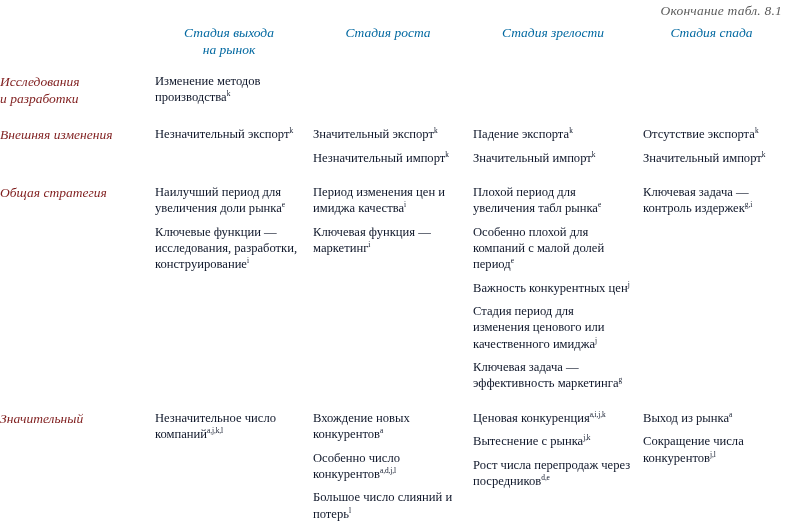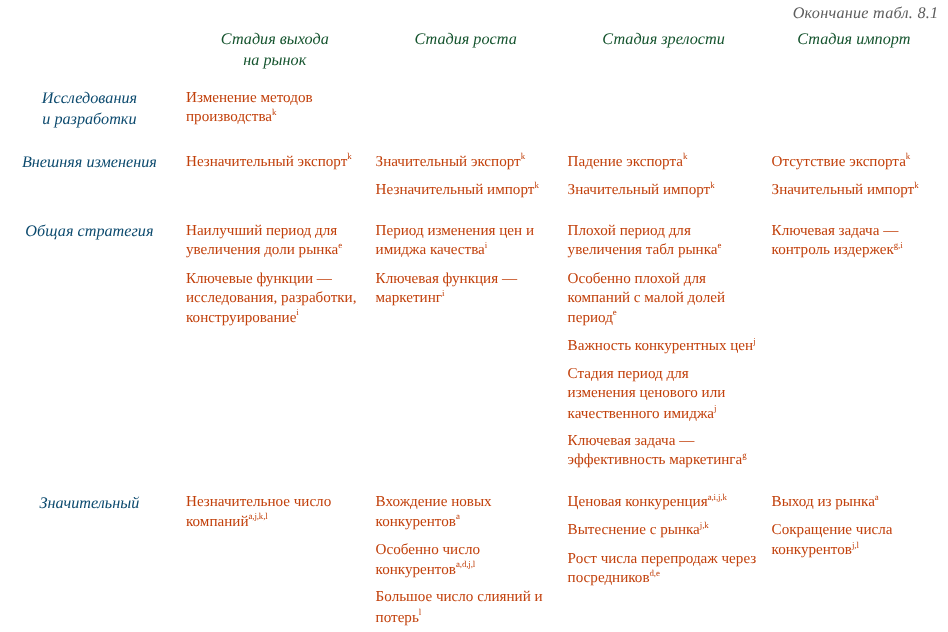--- a/index.html
+++ b/index.html
@@ -42,47 +42,46 @@
   table.lifecycle col.c-label { width: 155px; }
   table.lifecycle col.c-intro { width: 158px; }
   table.lifecycle col.c-growth { width: 160px; }
   table.lifecycle col.c-mature { width: 170px; }
   table.lifecycle col.c-decline { width: 147px; }
 
   th.colhead {
     font-style: italic;
     font-weight: normal;
     font-size: 13.5px;
-    color: #14532d;
+    color: #0369a1;
     text-align: center;
     vertical-align: top;
     padding: 0 10px 14px 0;
     line-height: 1.28;
   }
   th.colhead.blank { padding: 0; }
   th.colhead .hl { display: block; }
 
   td.rowlabel {
     font-style: italic;
     font-size: 13.5px;
-    color: #0c4a6e;
+    color: #7f1d1d;
     vertical-align: top;
     padding: 0 6px 18px 0;
     line-height: 1.32;
     white-space: nowrap;
-    text-align: center;
   }
   td.rowlabel .ll { display: block; }
 
   td.cell {
     vertical-align: top;
     padding: 0 12px 18px 0;
     font-size: 12.6px;
     line-height: 1.30;
-    color: #c2410c;
+    color: #0f172a;
     margin-top: 33px;
   }
   td.cell p {
     margin: 0 0 7px 0;
     padding: 0;
   }
   td.cell p:last-child { margin-bottom: 0; }
 
   sup {
     font-size: 7.4px;
@@ -114,21 +113,21 @@
             <span class="hl">Стадия выхода</span>
             <span class="hl">на рынок</span>
           </th>
         <th class="colhead">
             <span class="hl">Стадия роста</span>
           </th>
         <th class="colhead">
             <span class="hl">Стадия зрелости</span>
           </th>
         <th class="colhead">
-            <span class="hl">Стадия импорт</span>
+            <span class="hl">Стадия спада</span>
           </th>
       </tr>
     </thead>
     <tbody>
         <tr>
           <td class="rowlabel">
             <span class="ll">Исследования</span>
             <span class="ll">и разработки</span>
           </td>
           <td class="cell">

